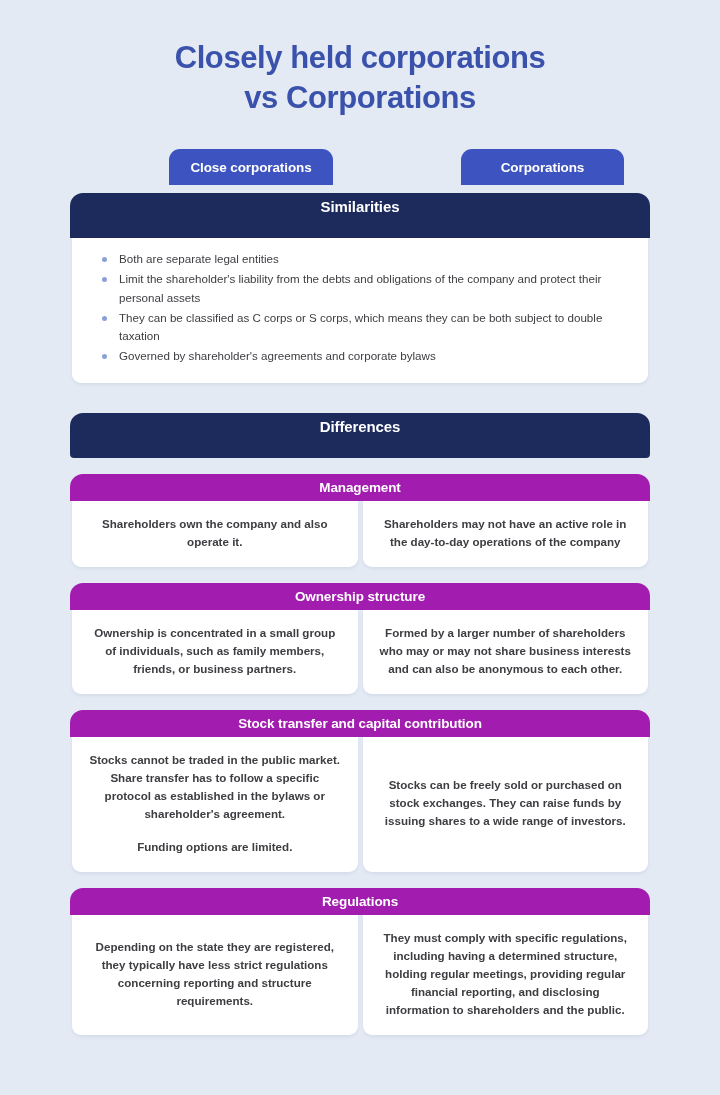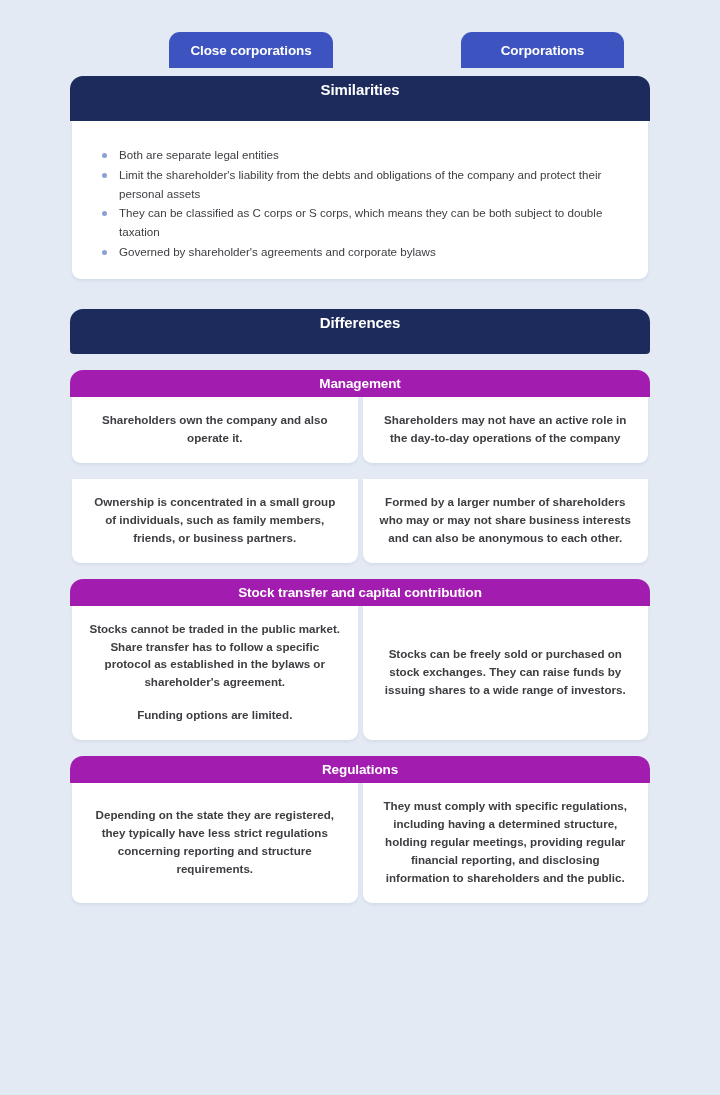--- a/index.html
+++ b/index.html
@@ -91,21 +91,21 @@
     width: 576px;
     margin: 0 auto;
     background: #ffffff;
     border-radius: 0 0 9px 9px;
     box-shadow: 0 2px 3px rgba(120,140,180,0.13);
   }
 
   
   .bullets {
     list-style: none;
-    padding: 25px 24px 16px 30px;
+    padding: 12px 24px 16px 30px;
   }
   .bullets li {
     position: relative;
     padding-left: 17px;
     color: #3d3d42;
     font-size: 11.6px;
     line-height: 1.62;
     margin-bottom: 1px;
   }
   .bullets li::before {
@@ -149,20 +149,24 @@
   
   .block { margin-bottom: 0; }
   .gap-lg { height: 30px; }
   .gap-md { height: 16px; }
 </style>
 </head>
 <body>
 
 <div class="page">
 
+  <div class="title-block">
+    <span class="title-line">Closely held corporations</span>
+    <span class="title-line">vs Corporations</span>
+  </div>
 
   <div class="tabs-row">
     <div class="tab tab-left">
       <span>Close corporations</span>
     </div>
     <div class="tab tab-right">
       <span>Corporations</span>
     </div>
   </div>
 
@@ -192,20 +196,21 @@
       </div>
       <div class="col">
         <p>Shareholders may not have an active role in the day-to-day operations of the company</p>
       </div>
     </div>
   </div>
 
   <div class="gap-md"></div>
 
   <div class="block">
+    <div class="bar bar-peri">Ownership structure</div>
     <div class="cols">
       <div class="col">
         <p>Ownership is concentrated in a small group of individuals, such as family members, friends, or business partners.</p>
       </div>
       <div class="col">
         <p>Formed by a larger number of shareholders who may or may not share business interests and can also be anonymous to each other.</p>
       </div>
     </div>
   </div>
 

